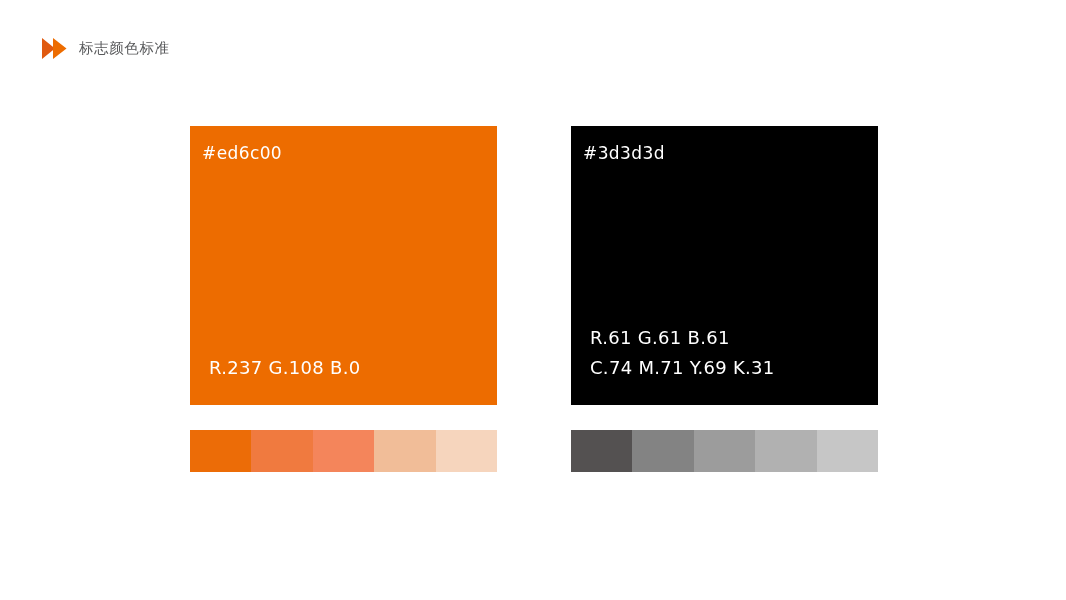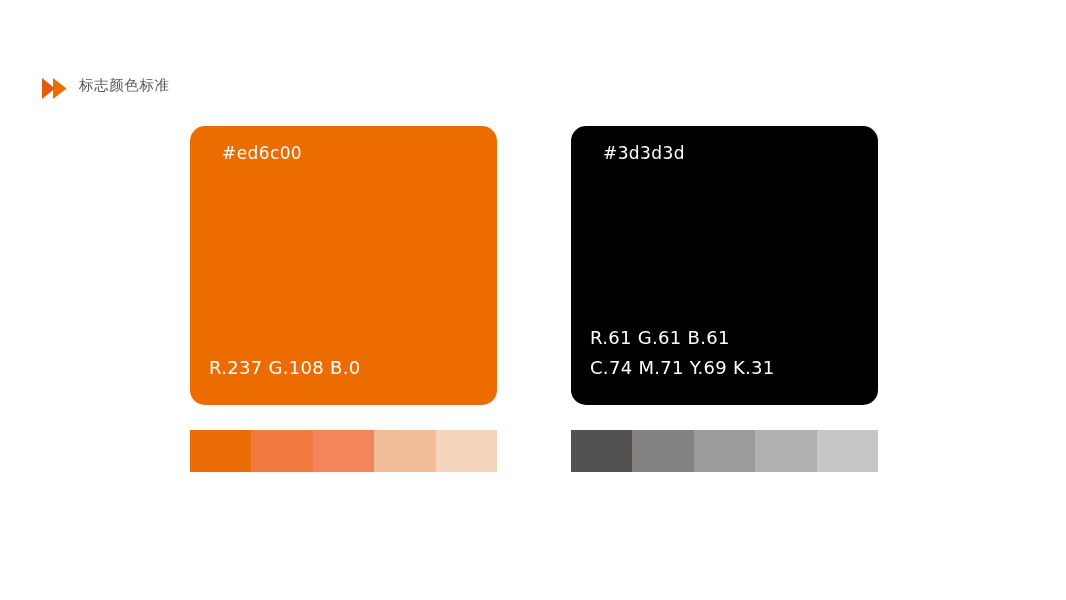--- a/index.html
+++ b/index.html
@@ -14,23 +14,23 @@
     overflow: hidden;
     position: relative;
   }
 
   
   .page-header {
     position: absolute;
     left: 42px;
     top: 34px;
     display: flex;
+    align-items: center;
     gap: 9px;
     height: 28px;
-    margin-top: 44px;
   }
   .logo-mark {
     display: block;
     width: 28px;
     height: 21px;
   }
   .page-title {
     font-size: 14.5px;
     color: #58595b;
     letter-spacing: 0.6px;
@@ -52,22 +52,21 @@
   }
   .palette-col {
     width: 307px;
   }
 
   .swatch-main {
     position: relative;
     width: 307px;
     height: 279px;
     box-sizing: border-box;
-    padding: 17px 0 0 32px;
-    border-radius: 15px;
+    padding: 17px 0 0 12px;
   }
   .swatch-hex {
     font-size: 17px;
     color: #ffffff;
     letter-spacing: 0.4px;
     line-height: 1.2;
     font-family: "DejaVu Sans", "Liberation Sans", sans-serif;
   }
   .swatch-values {
     position: absolute;

